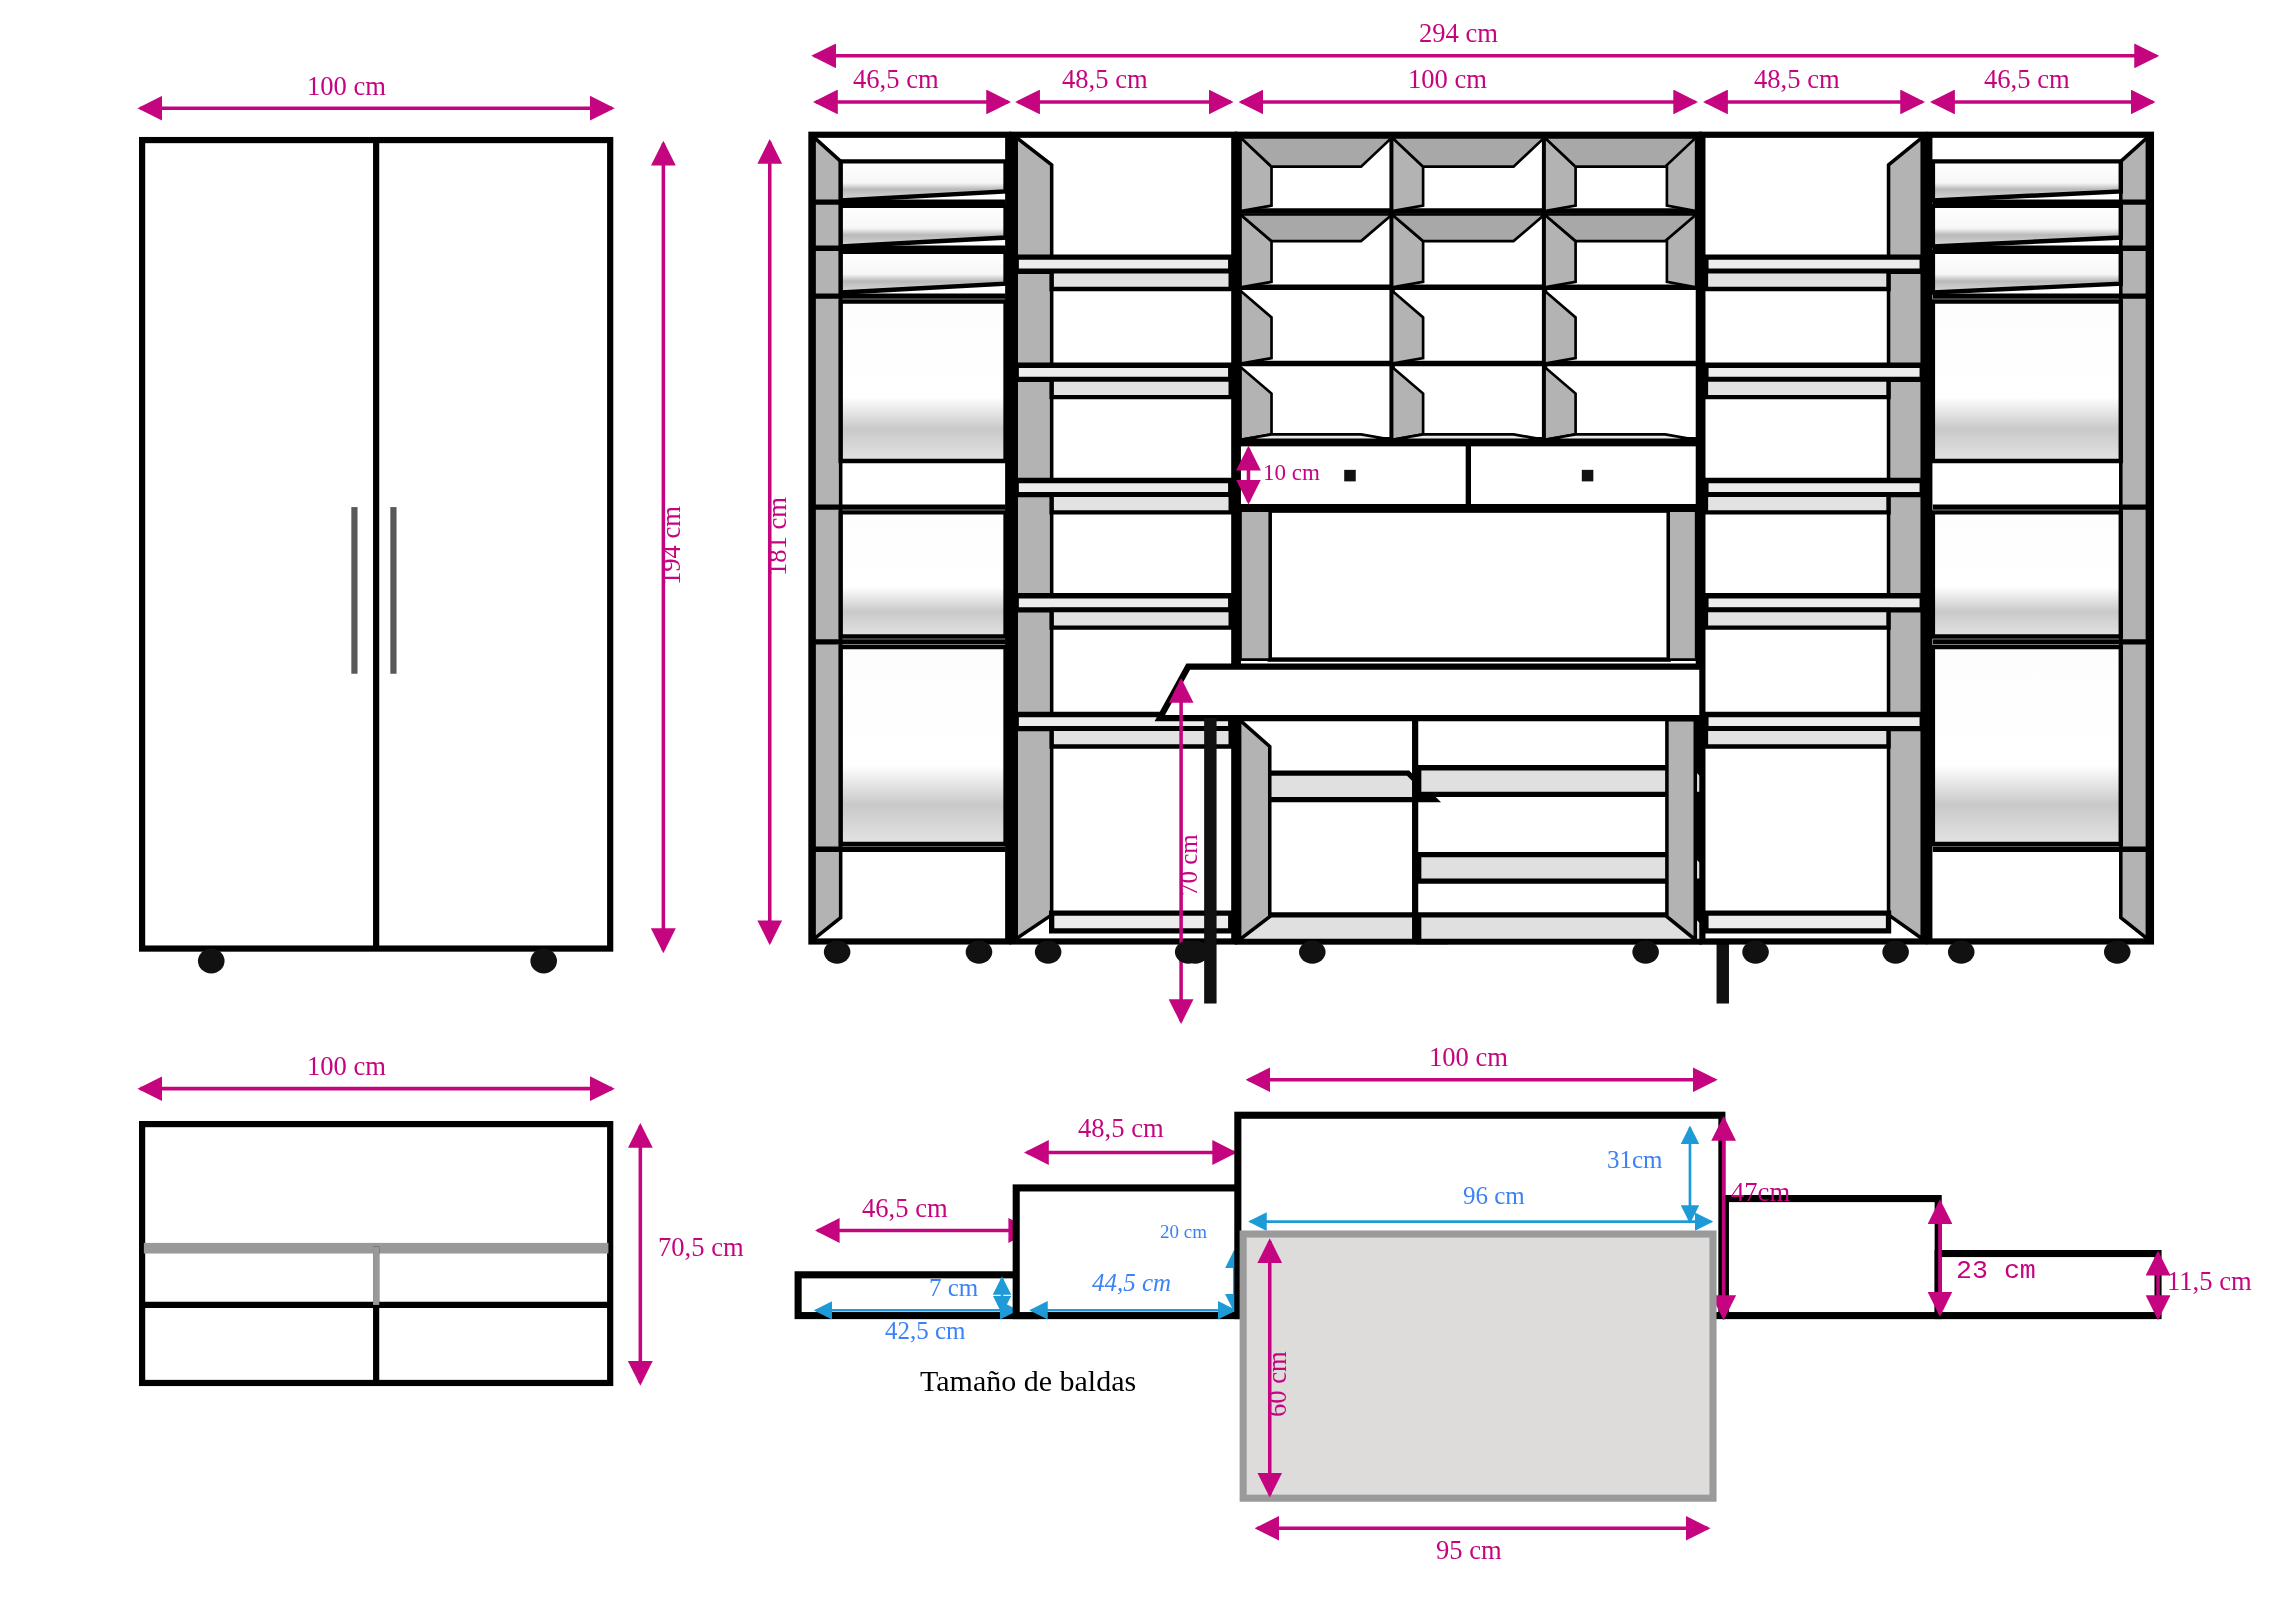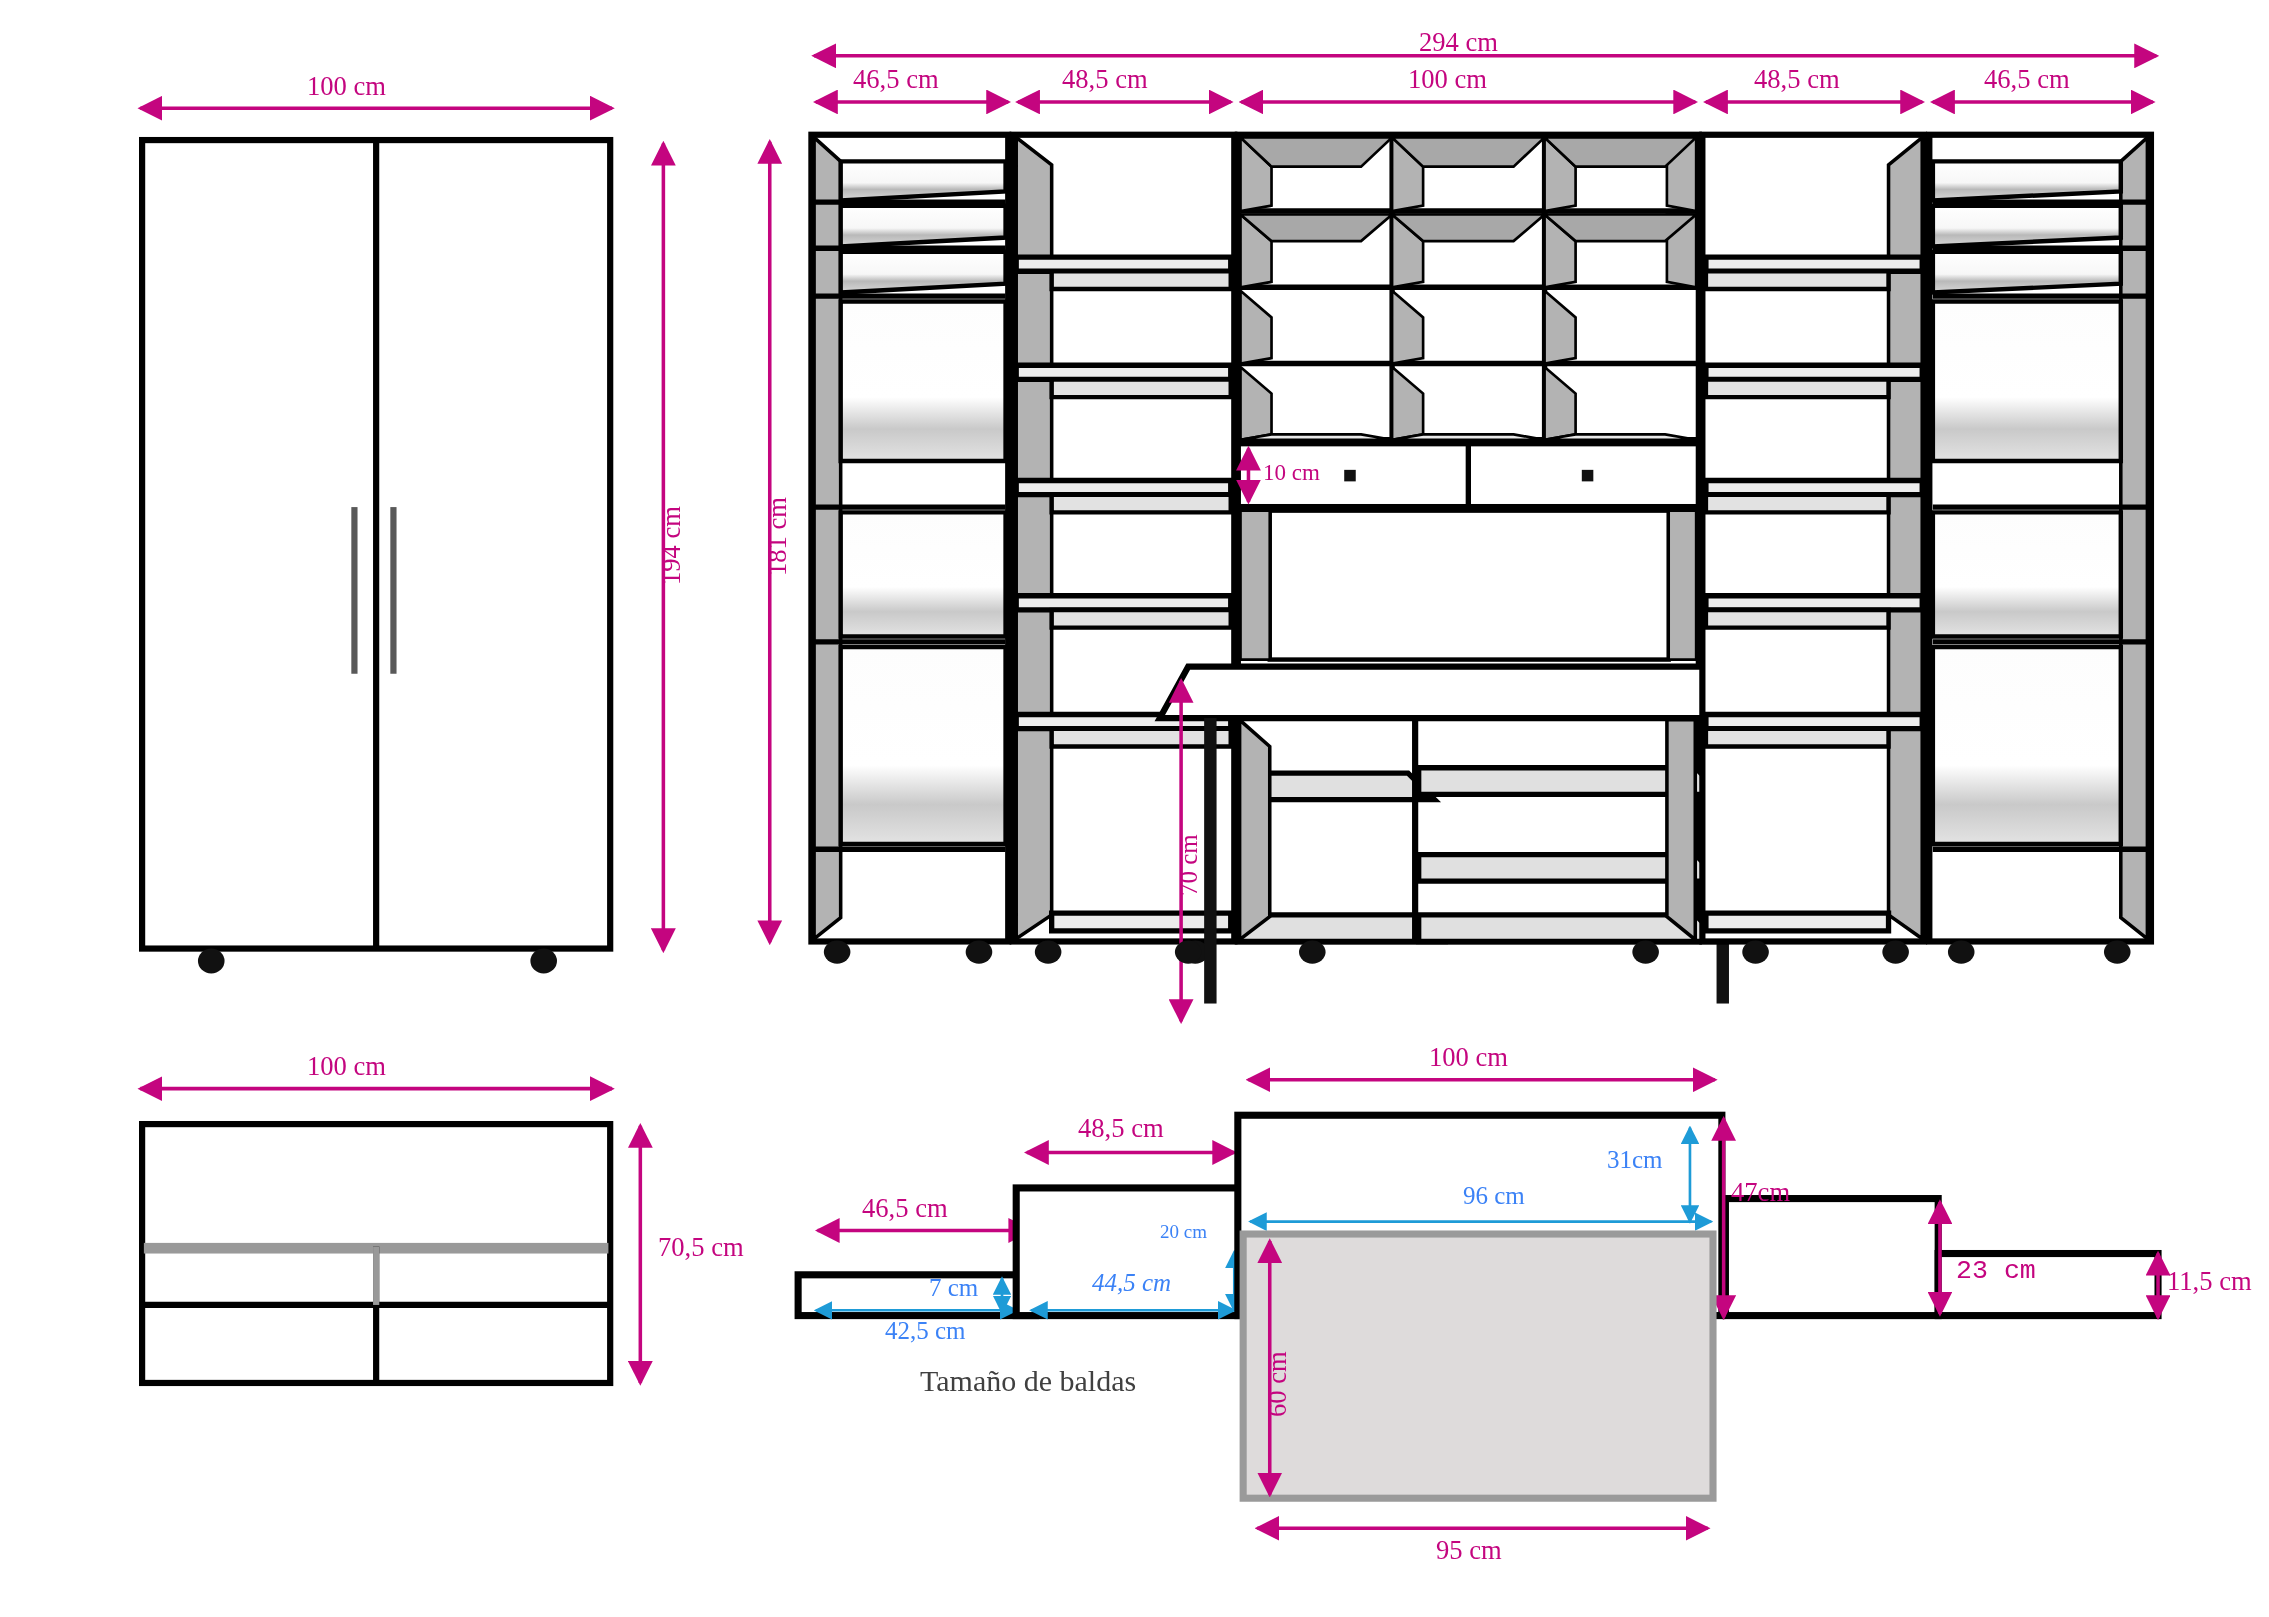--- a/index.html
+++ b/index.html
@@ -4,21 +4,21 @@
 <style>
   html,body{margin:0;padding:0;background:#ffffff;}
   body{width:2270px;height:1617px;position:relative;overflow:hidden;
        font-family:"Liberation Serif", serif;}
   .stage{position:absolute;left:0;top:0;width:2270px;height:1617px;}
   svg.layer{position:absolute;left:0;top:0;width:2270px;height:1617px;overflow:visible;}
   .dimlabel{position:absolute;color:#C4057F;font-family:"Liberation Serif",serif;
             font-size:26.6px;white-space:nowrap;line-height:1;}
   .dimlabel.blue{color:#3b82f6;}
   .dimlabel.rot{transform-origin:0 0;}
-  .capt{position:absolute;color:#404040;font-family:"Liberation Serif",serif;
+  .capt{position:absolute;color:#000000;font-family:"Liberation Serif",serif;
         font-size:30px;white-space:nowrap;}
 </style>
 </head>
 <body>
 
 <div class="stage">
 
 <svg class="layer" viewBox="0 0 2560 1824">
   <defs>
     <marker id="ah" markerWidth="7" markerHeight="7" refX="6.2" refY="3.5" orient="auto">
@@ -295,21 +295,21 @@
 
     <rect x="1402" y="1392" width="530" height="298" fill="#dedbdb" stroke="#9a9a9a" stroke-width="8"></rect>
     <line x1="1432" y1="1400" x2="1432" y2="1686" stroke="#C4057F" stroke-width="4" marker-start="url(#ahs)" marker-end="url(#ah)"></line>
     <line x1="1418" y1="1724" x2="1926" y2="1724" stroke="#C4057F" stroke-width="4" marker-start="url(#ahs)" marker-end="url(#ah)"></line>
   </g>
 </svg>
 
 <div class="dimlabel" style="left:307px;top:73px;">100 cm</div>
 <div class="dimlabel rot" style="left:658px;top:585px;transform:rotate(-90deg);">194 cm</div>
 
-<div class="dimlabel" style="left:1419px;top:29px;">294 cm</div>
+<div class="dimlabel" style="left:1419px;top:20px;">294 cm</div>
 <div class="dimlabel" style="left:853px;top:66px;">46,5 cm</div>
 <div class="dimlabel" style="left:1062px;top:66px;">48,5 cm</div>
 <div class="dimlabel" style="left:1408px;top:66px;">100 cm</div>
 <div class="dimlabel" style="left:1754px;top:66px;">48,5 cm</div>
 <div class="dimlabel" style="left:1984px;top:66px;">46,5 cm</div>
 <div class="dimlabel rot" style="left:764px;top:576px;transform:rotate(-90deg);">181 cm</div>
 <div class="dimlabel" style="left:1263px;top:461px;font-size:23px;">10 cm</div>
 <div class="dimlabel rot" style="left:1176px;top:896px;transform:rotate(-90deg);font-size:25px;">70 cm</div>
 
 <div class="dimlabel" style="left:307px;top:1053px;">100 cm</div>

